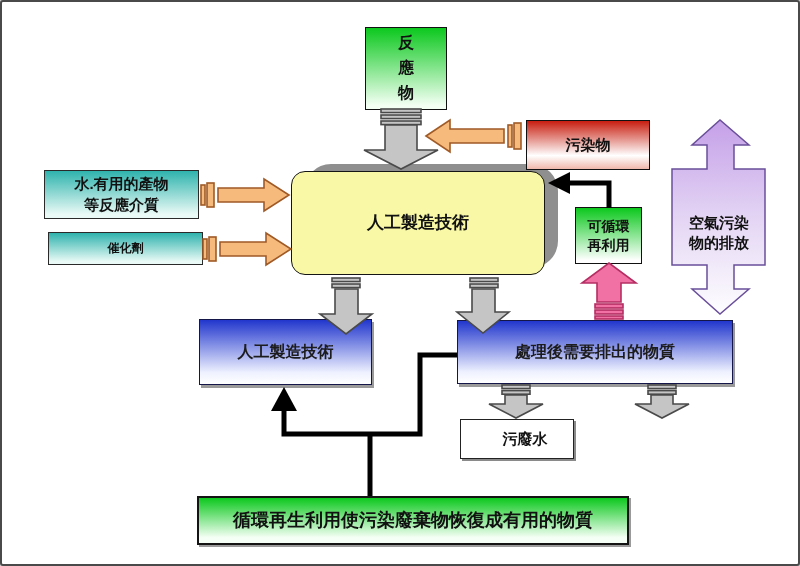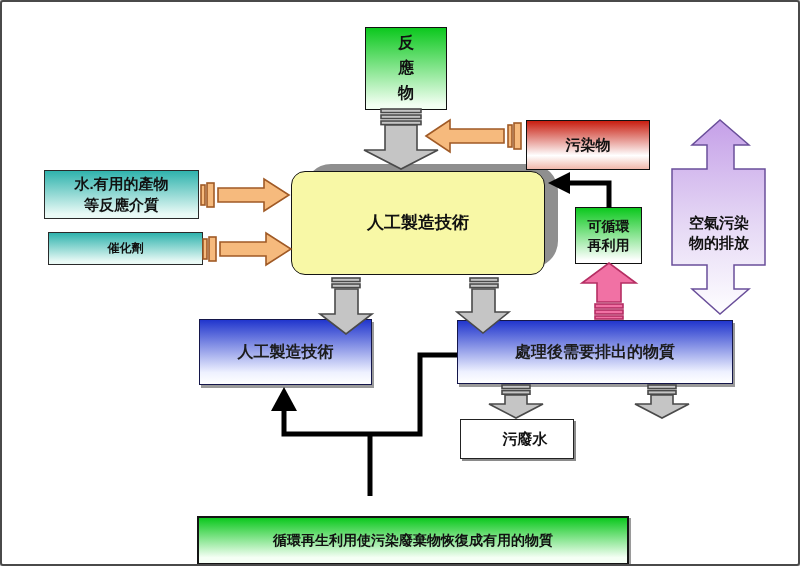--- a/index.html
+++ b/index.html
@@ -31,23 +31,23 @@
   .b-useful     { left:197px; top:317px; width:173px; height:66px; font-size:16px;
                   background:linear-gradient(180deg, var(--blue-top), #eef1ff 82%, #ffffff); border:1.4px solid #14164a;
                   box-shadow:2px 3px 0 #9a9a9a; color:#1c1c1c; }
   .b-discharge  { left:455px; top:318px; width:276px; height:64px; font-size:16px;
                   background:linear-gradient(180deg, var(--blue-top), #eef1ff 82%, #ffffff); border:1.4px solid #14164a;
                   box-shadow:2px 3px 0 #9a9a9a; color:#1c1c1c; }
   .b-wastewater { left:458px; top:417px; width:114px; height:40px; font-size:15px;
                   background:#ffffff; border:1.6px solid #222; box-shadow:2px 2px 0 #8a8a8a;padding-left:16px; }
   .b-solid      { left:595px; top:414px; width:140px; height:46px; font-size:14px;
                   background:#ffffff; border:1.6px solid #222; box-shadow:2px 2px 0 #8a8a8a; }
-  .b-footer     { left:195px; top:494px; width:432px; height:49px; font-size:14px;
+  .b-footer     { left:195px; top:494px; width:432px; height:49px; font-size:18px;
                   background:linear-gradient(180deg, var(--green-top), #f5fff5 88%); border:2px solid #141414;
-                  box-shadow:2px 2px 0 #9a9a9a;margin-top:20px; }
+                  box-shadow:2px 2px 0 #9a9a9a; }
   
   #overlay { position:absolute; left:0; top:0; z-index:3; pointer-events:none; }
   .arrow-gray   { fill:var(--gray-arrow);   stroke:#4a4a4a; stroke-width:1.6; }
   .arrow-orange { fill:var(--orange-fill);  stroke:#a05a26; stroke-width:1.6; }
   .arrow-pink   { fill:var(--pink-fill);    stroke:#b52e63; stroke-width:1.6; }
   .line-black   { fill:none; stroke:#000;   stroke-width:5; }
   .head-black   { fill:#000; stroke:none; }
 </style>
 </head>
 <body>

